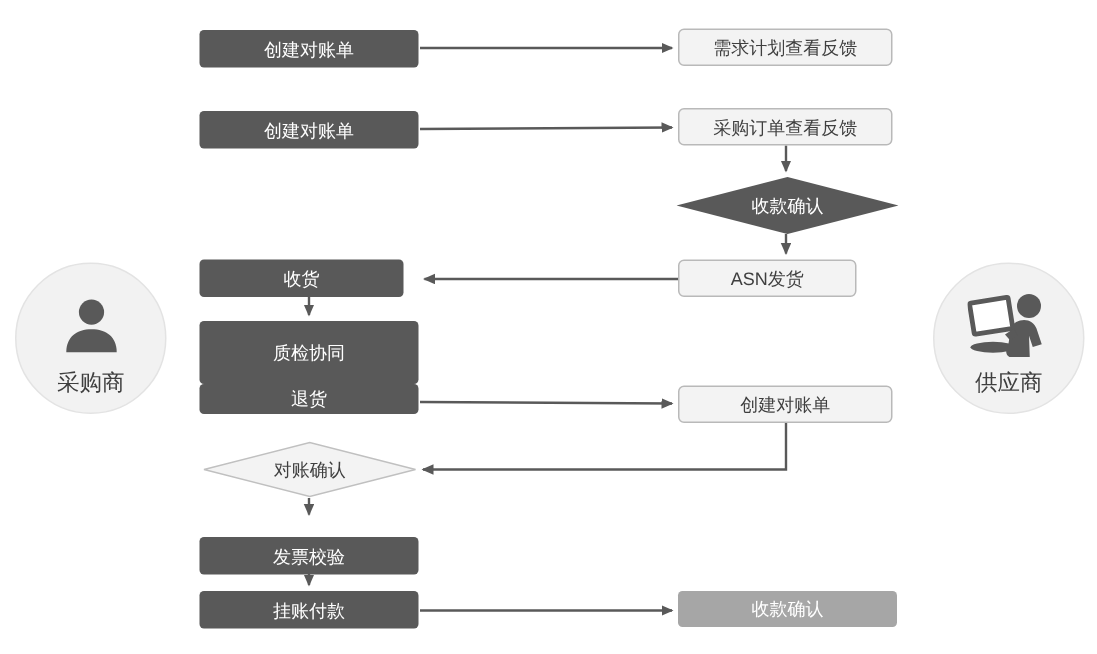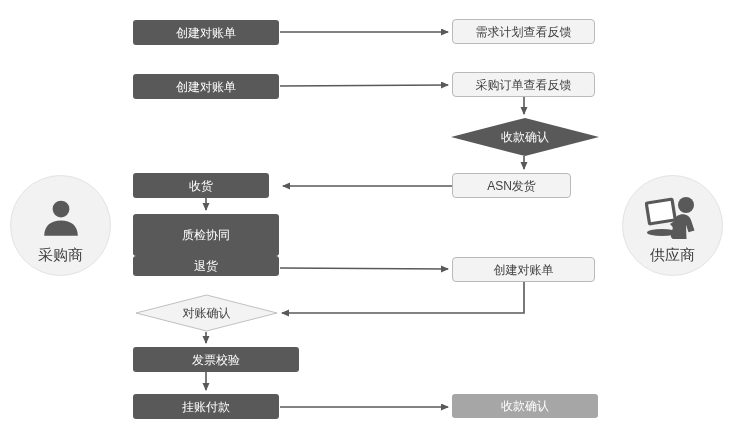--- a/index.html
+++ b/index.html
@@ -41,21 +41,21 @@
   #plan-feedback  {left:452px;top:19px; width:143px;height:25px;}
   #po-publish     {left:133px;top:74px; width:146px;height:25px;}
   #po-feedback    {left:452px;top:72px; width:143px;height:25px;}
   #order-confirm  {left:451px;top:118px;width:148px;height:38px;}
   #asn-ship       {left:452px;top:173px;width:119px;height:25px;}
   #receive        {left:133px;top:173px;width:136px;height:25px;}
   #quality-check  {left:133px;top:214px;width:146px;height:42px;}
   #return-goods   {left:133px;top:256px;width:146px;height:20px;}
   #create-statement{left:452px;top:257px;width:143px;height:25px;}
   #recon-confirm  {left:135px;top:294px;width:143px;height:38px;}
-  #invoice-check  {left:133px;top:347px;width:166px;height:25px;}
+  #invoice-check  {left:133px;top:358px;width:146px;height:25px;}
   #pay-on-account {left:133px;top:394px;width:146px;height:25px;}
   #collection-confirm{left:452px;top:394px;width:146px;height:24px;}
   #actor-buyer    {left:10px;top:175px;}
   #actor-supplier {left:622px;top:175px;}
 </style>
 </head>
 <body>
 
 <div class="canvas">
 

